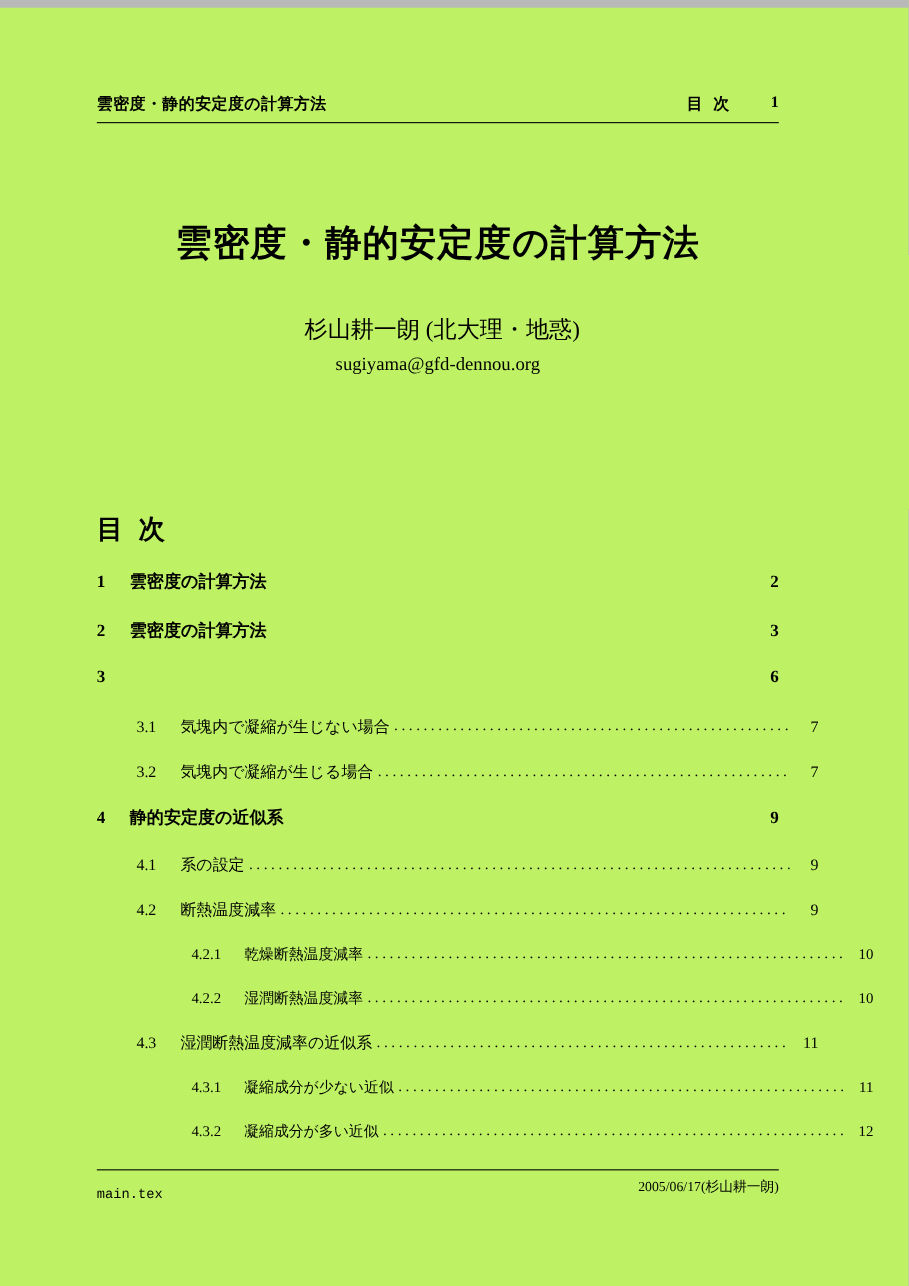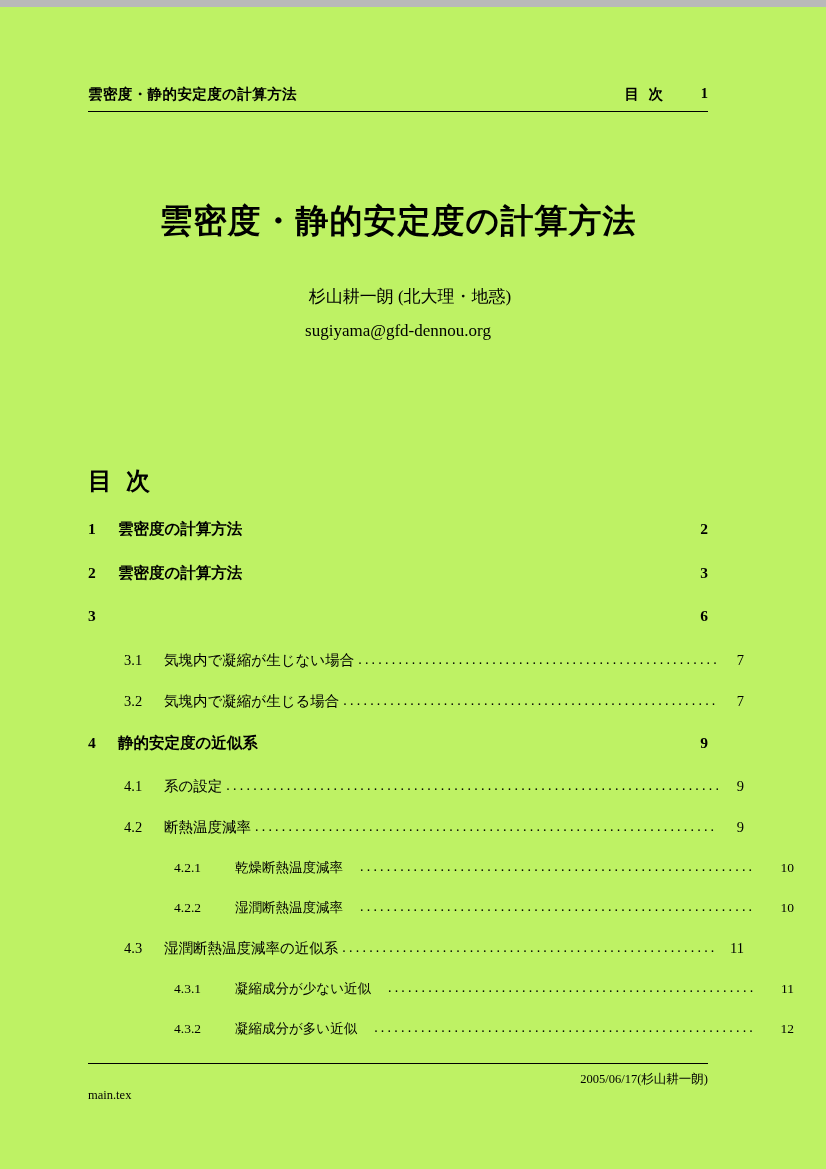--- a/index.html
+++ b/index.html
@@ -73,24 +73,24 @@
     width: 620px;
     text-align: center;
     font-size: 33px;
     font-weight: bold;
     letter-spacing: 1px;
     color: #000;
   }
   .doc-author {
     position: absolute;
     top: 278px;
-    left: 12px;
+    left: 4px;
     width: 620px;
     text-align: center;
-    font-size: 17px;
+    font-size: 21px;
     color: #000;
   }
   .doc-email {
     position: absolute;
     top: 314px;
     left: 0;
     width: 620px;
     text-align: center;
     font-size: 17px;
     color: #000;
@@ -169,21 +169,20 @@
     padding-left: 36px;
   }
   .lvl2 .toc-num { width: 40px; }
   .lvl2 .toc-pageno { width: 22px; }
 
   
   .lvl3 {
     font-size: 13.5px;
     height: 40px;
     padding-left: 86px;
-    gap: 13px;
   }
   .lvl3 .toc-num { width: 48px; }
   .lvl3 .toc-pageno { width: 22px; }
 
   .nodots .toc-dots { visibility: hidden; }
 
   
   .rule-bot {
     position: absolute;
     top: 1056px;
@@ -196,21 +195,22 @@
     position: absolute;
     top: 1064px;
     left: 0;
     width: 620px;
     font-size: 12.5px;
     color: #000;
   }
   .footer .f-left {
     position: absolute;
     left: 0;
-    top: 17px;
+    top: 8px;
+    font-family: Liberation Mono, monospace;
   }
   .footer .f-right {
     position: absolute;
     right: 0;
     top: 0;
   }
 </style>
 </head>
 <body>
 

